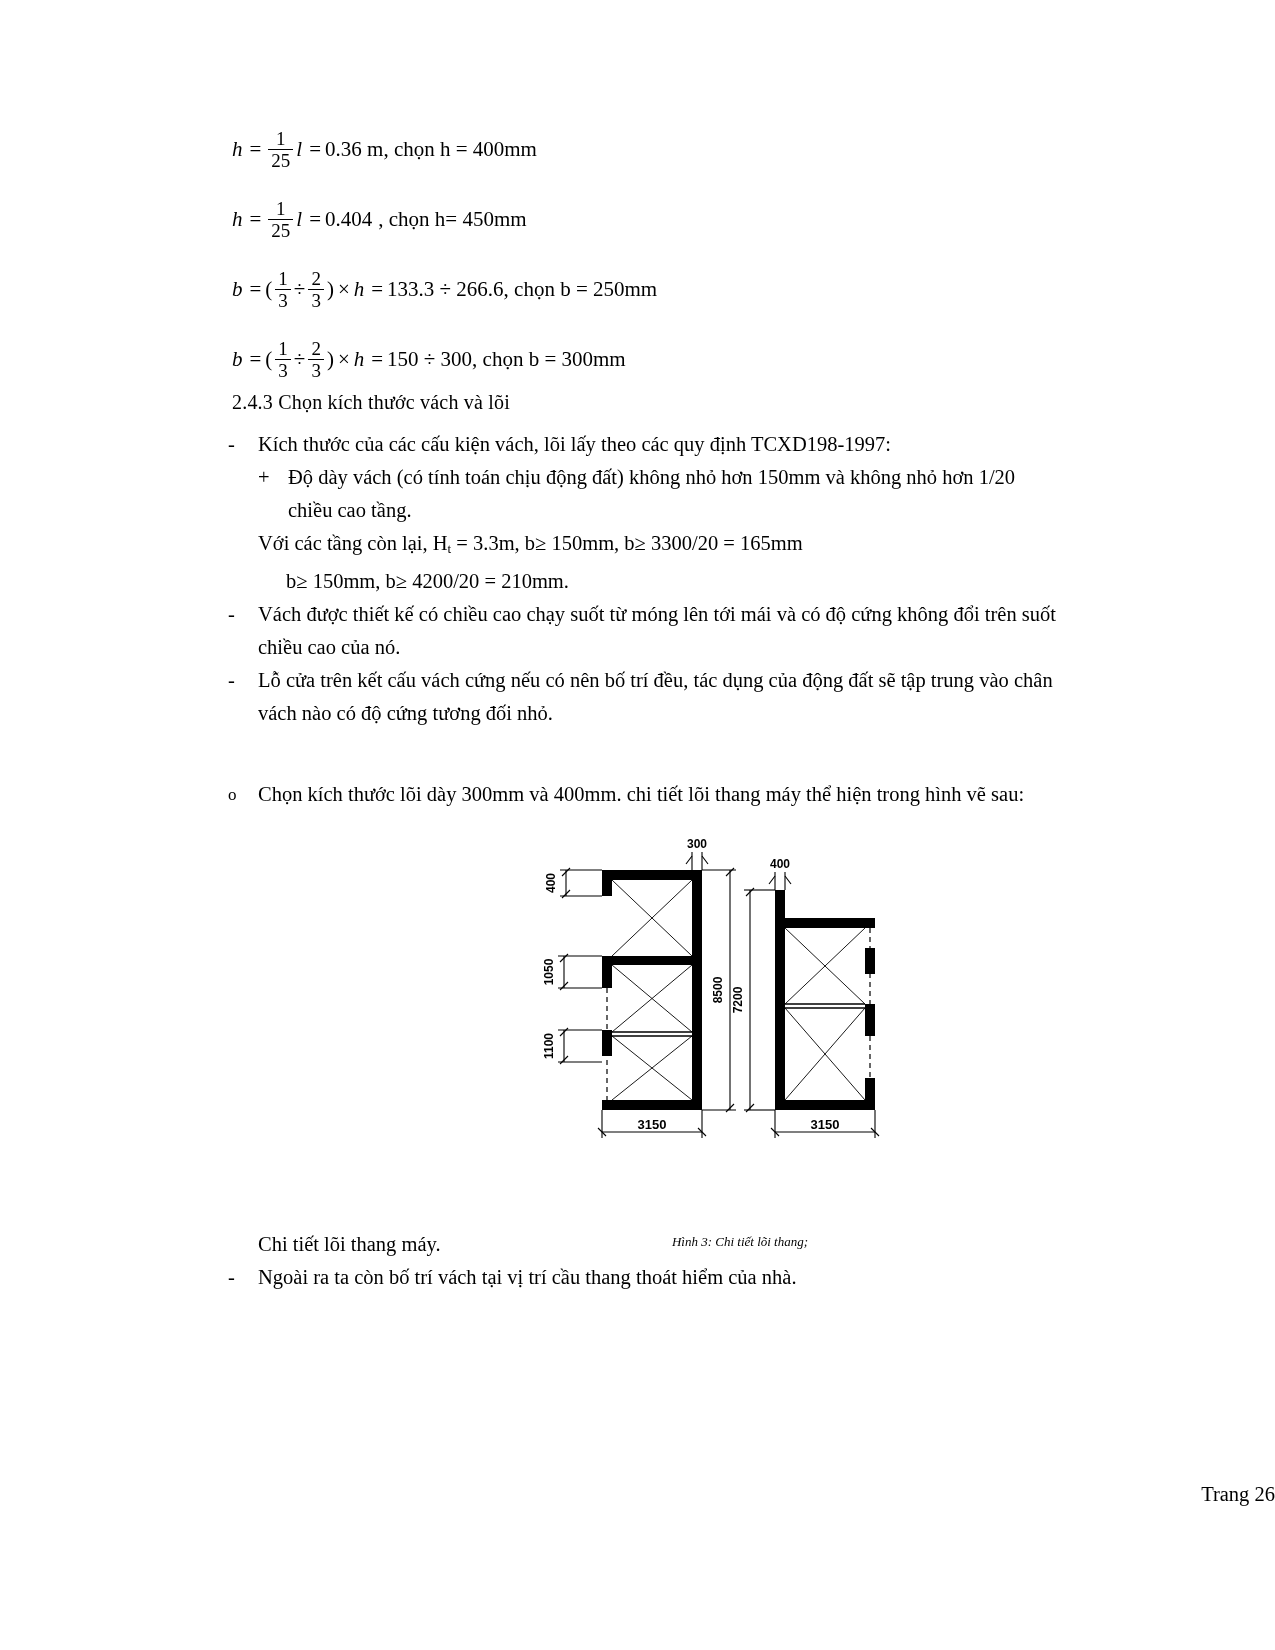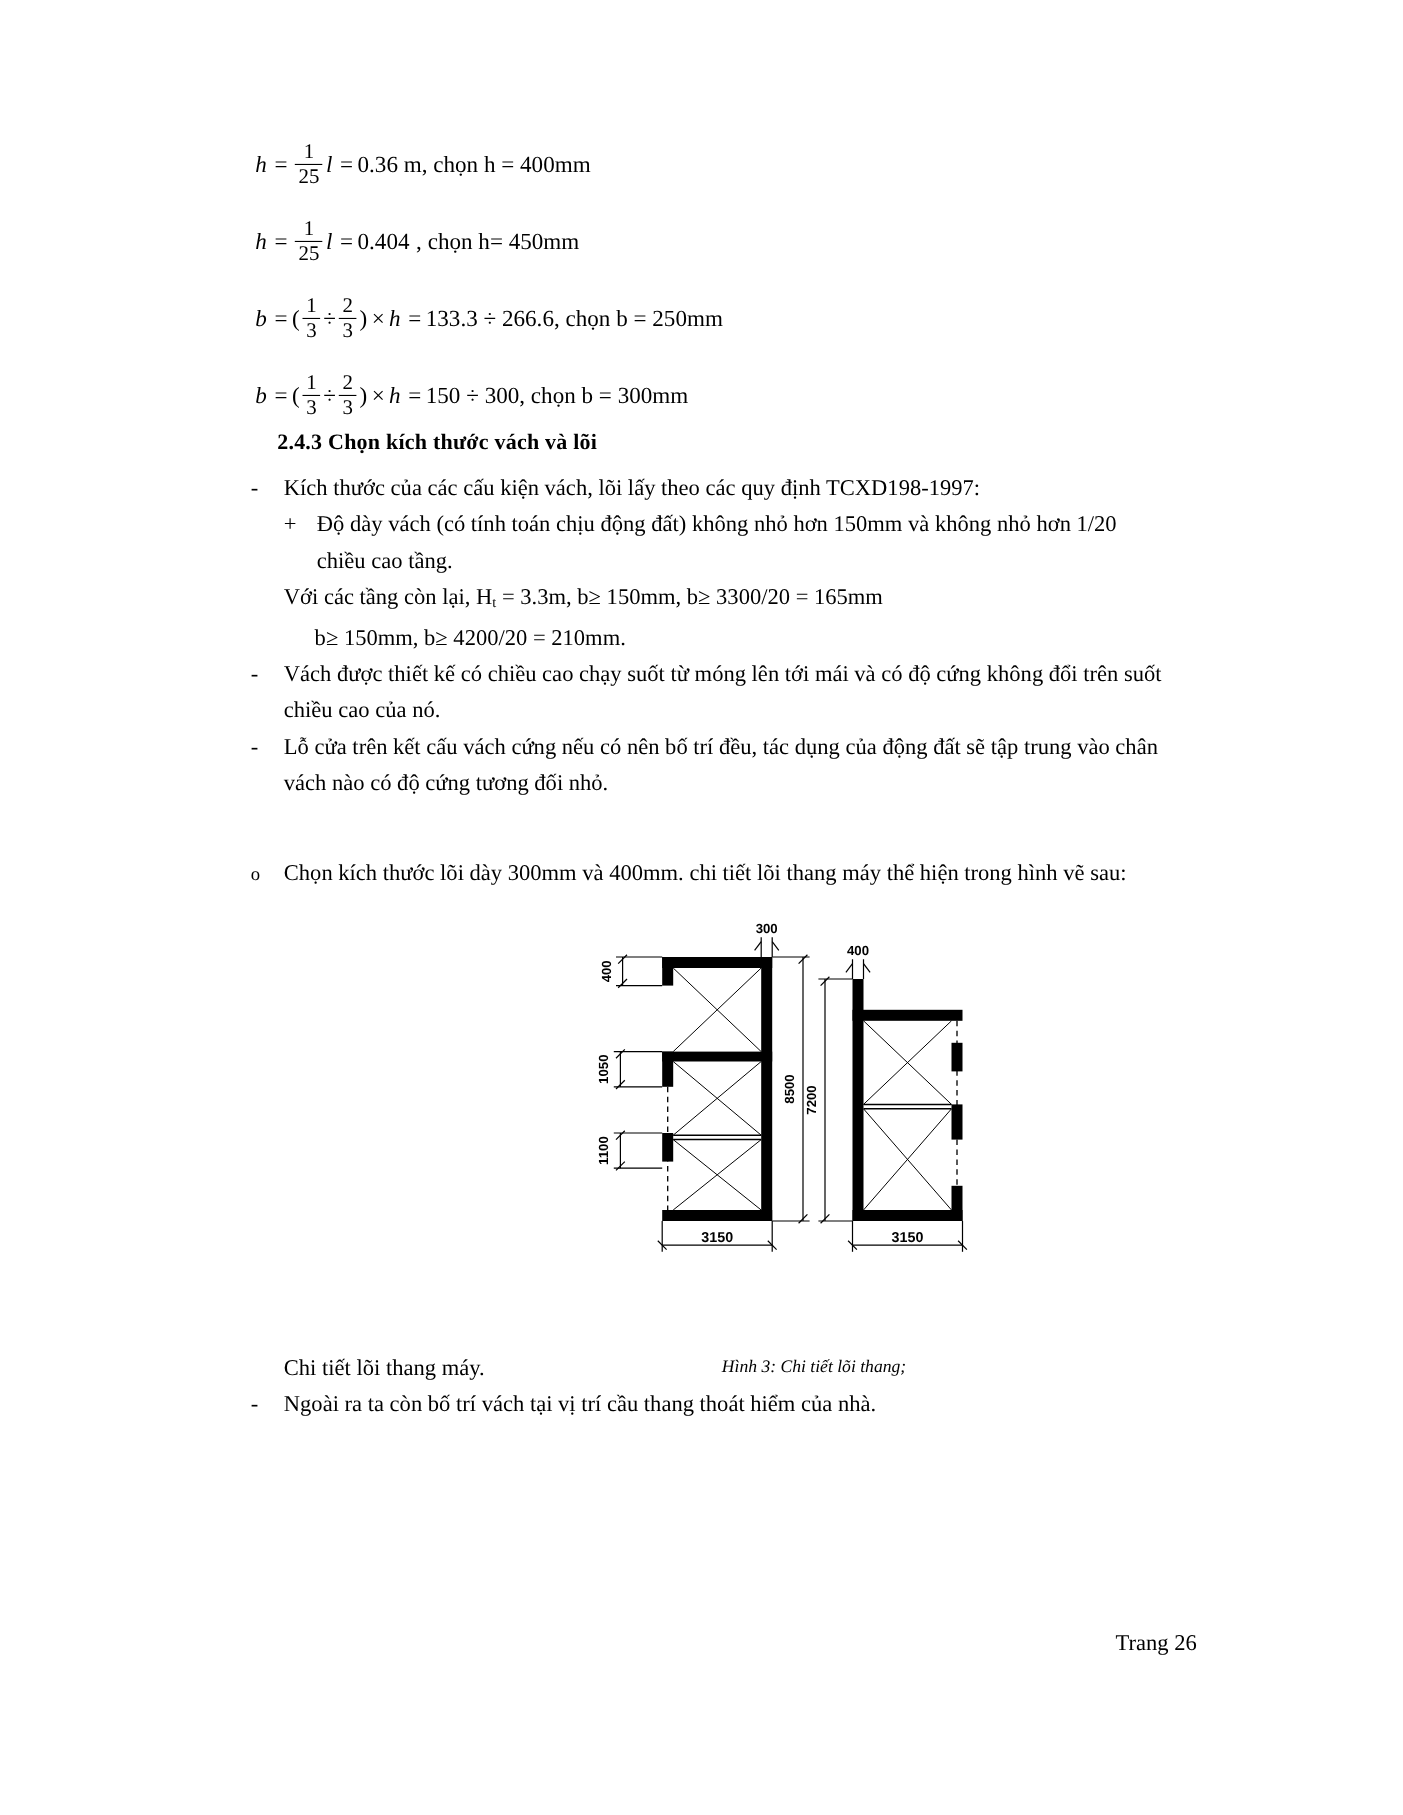--- a/index.html
+++ b/index.html
@@ -58,23 +58,22 @@
   }
   .op { padding: 0 4px; }
   .sp { padding-right: 6px; }
 
   
   .heading {
     position: absolute;
     left: 232px;
     top: 391px;
     font-size: 20px;
-    font-weight: bold;
+    font-weight: normal;
     letter-spacing: 0.2px;
-    margin-left: 20px;
   }
 
   
   .body-text {
     position: absolute;
     left: 228px;
     top: 428px;
     width: 830px;
     font-size: 20.5px;
     line-height: 33px;
@@ -119,41 +118,40 @@
   }
   .fig-svg { display: block; }
 
   .caption {
     position: absolute;
     left: 540px;
     top: 1234px;
     width: 400px;
     text-align: center;
     font-style: italic;
-    font-size: 16px;
+    font-size: 13px;
   }
 
   
   .closing {
     position: absolute;
     left: 228px;
     top: 1228px;
     width: 840px;
     font-size: 20.5px;
     line-height: 33px;
   }
 
   
   .footer {
     position: absolute;
     left: 0;
     top: 1483px;
     width: 1275px;
     text-align: right;
-    padding-right: 187px;
     box-sizing: border-box;
     font-size: 20.5px;
   }
 </style>
 </head>
 <body>
 
 <div class="page">
 
   <div class="eq-block">

